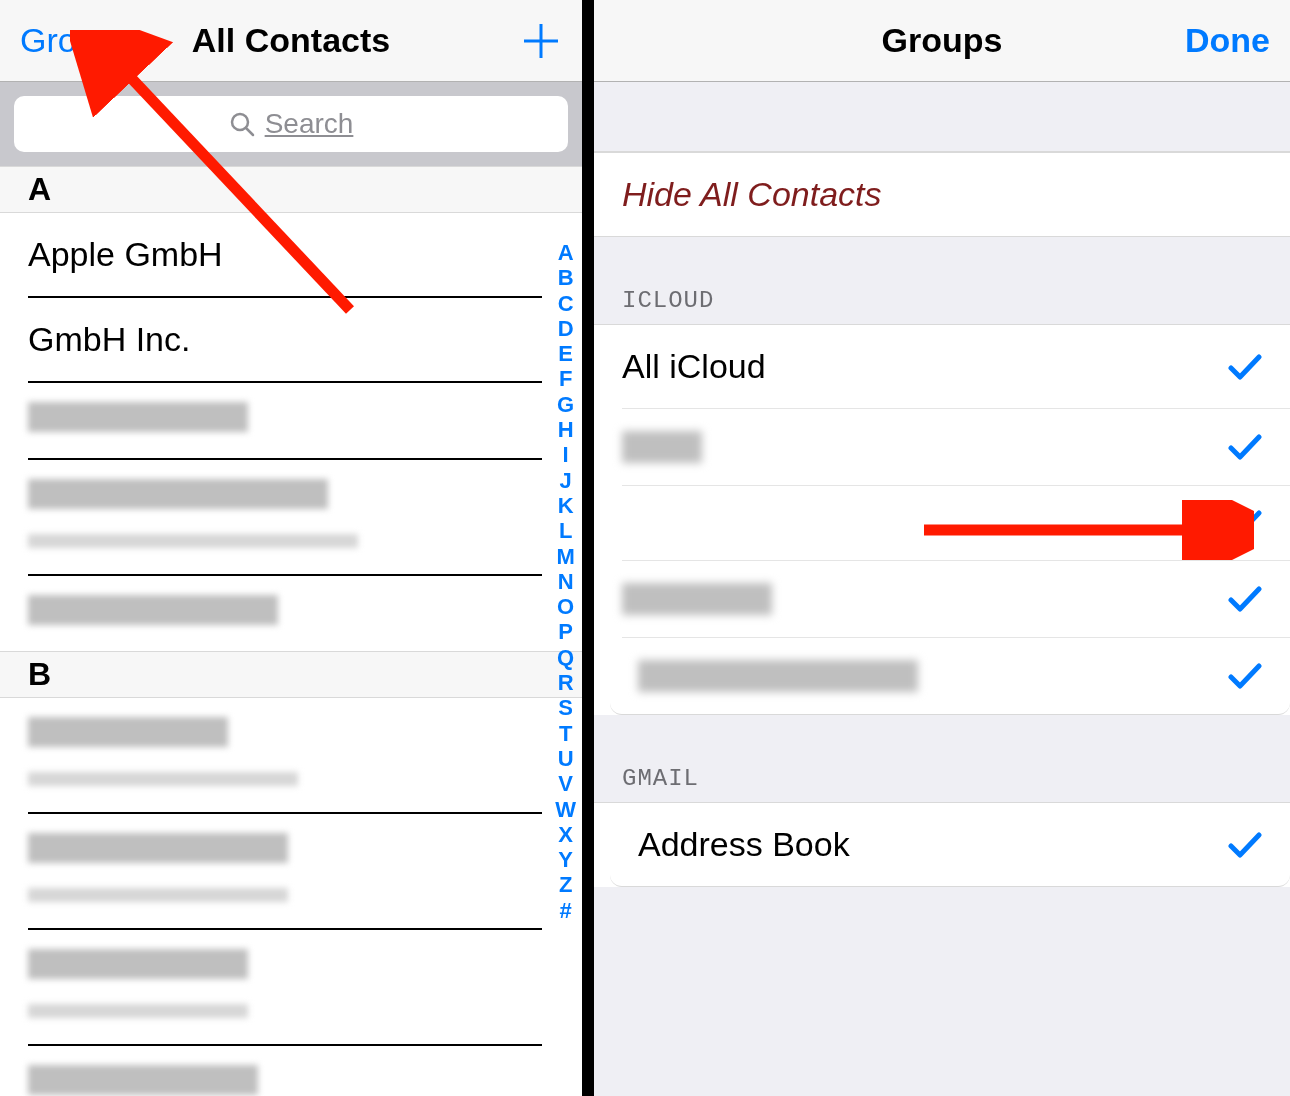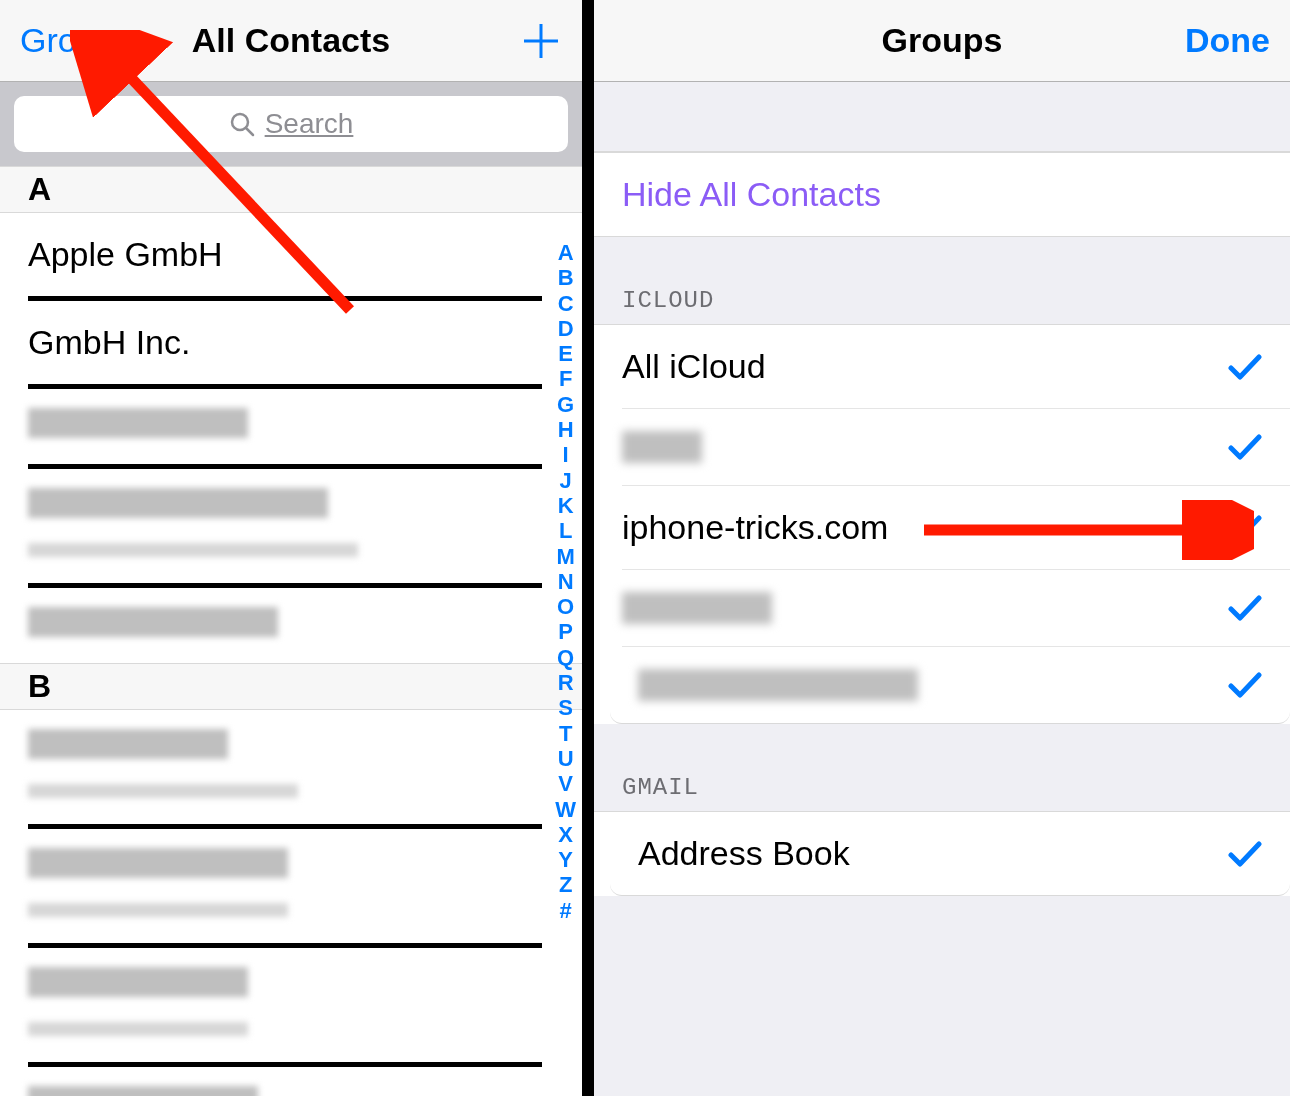--- a/index.html
+++ b/index.html
@@ -79,21 +79,21 @@
       border-bottom: 1px solid #d9d9d9;
       font-size: 32px;
       font-weight: 600;
       padding: 4px 28px;
       color: #000;
     }
     .contact-row {
       padding: 22px 28px;
       font-size: 34px;
       color: #000;
-      border-bottom: 5px solid #000000;
+      border-bottom: 2px solid #000000;
       margin-right: 40px;
       margin-left: 28px;
       padding-left: 0;
     }
     .contact-row.blurred {
       padding: 18px 28px 18px 0;
     }
     .blur-bar {
       background: #bfbfbf;
       height: 30px;
@@ -119,21 +119,21 @@
     
     .r-spacer { height: 70px; background: #efeff4; border-bottom: 1px solid #d9d9d9; }
     .r-row {
       background: #fff;
       padding: 22px 28px;
       font-size: 34px;
       display: flex;
       align-items: center;
       border-bottom: 1px solid #e5e5e5;
     }
-    .r-row.link { color: #8b5cf6; }
+    .r-row.link { color: #7f1d1d; font-style: italic; }
     .r-row .check {
       margin-left: auto;
     }
     .r-section-header {
       background: #efeff4;
       padding: 50px 28px 10px;
       color: #6d6d72;
       font-size: 24px;
       letter-spacing: 1px;
       border-bottom: 1px solid #d9d9d9;
@@ -286,21 +286,20 @@
   <div class="r-row inner blurred">
     <span class="blur-bar" style="width:80px;height:32px"></span>
     <span class="check">
       <svg width="34" height="30" viewBox="0 0 34 30">
           <polyline points="3,16 12,25 31,5" fill="none" stroke="#007aff" stroke-width="5" stroke-linecap="round" stroke-linejoin="round"></polyline>
         </svg>
     </span>
   </div>
 
   <div class="r-row inner">
-    <span>iphone-tricks.com</span>
     <span class="check">
       <svg width="34" height="30" viewBox="0 0 34 30">
           <polyline points="3,16 12,25 31,5" fill="none" stroke="#007aff" stroke-width="5" stroke-linecap="round" stroke-linejoin="round"></polyline>
         </svg>
     </span>
   </div>
 
   <div class="r-row inner blurred">
     <span class="blur-bar" style="width:150px;height:32px"></span>
     <span class="check">

